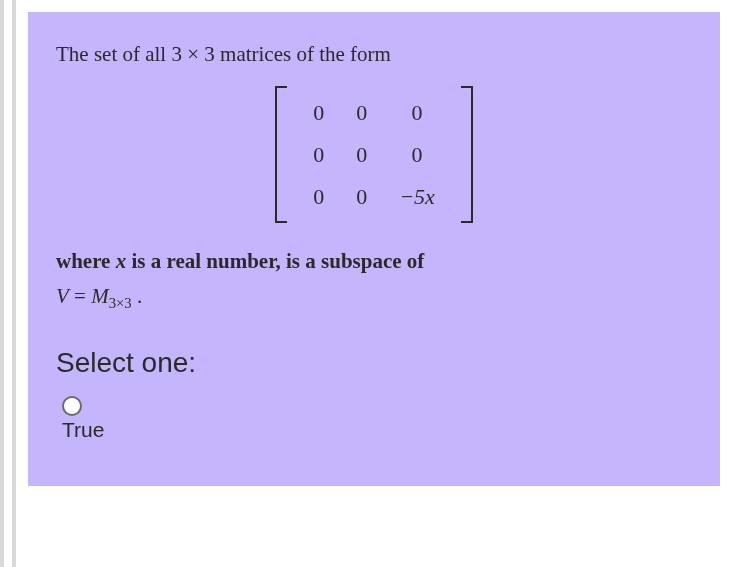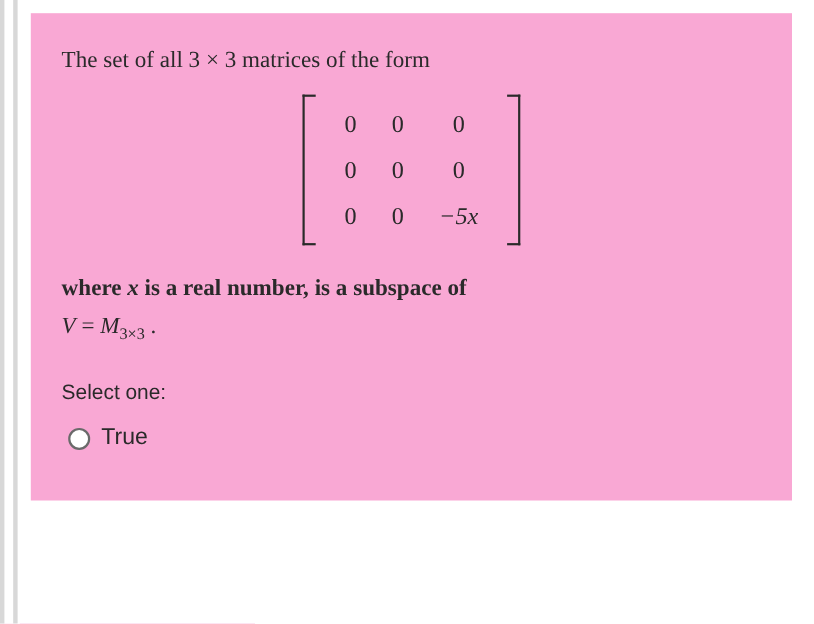--- a/index.html
+++ b/index.html
@@ -30,21 +30,21 @@
     top: 0;
     width: 4px;
     height: 100%;
     background: #d8d8d8;
   }
   .question-card {
     position: absolute;
     left: 28px;
     top: 12px;
     right: 20px;
-    background: #f9a8d4;
+    background: #c4b5fd;
     padding: 28px 28px 32px 28px;
     font-size: 21px;
     color: #2a2a2a;
     line-height: 1.35;
   }
   .question-text-1 {
     margin-bottom: 18px;
   }
   .matrix-container {
     display: flex;
@@ -81,31 +81,31 @@
   .question-text-2 {
     margin-bottom: 6px;
     font-weight: bold;
   }
   .italic {
     font-style: italic;
   }
   .select-label {
     margin-top: 30px;
     margin-bottom: 14px;
-    font-size: 19px;
+    font-size: 28px;
     font-family: Arial, sans-serif;
     color: #2a2a2a;
   }
   .option-row {
     display: flex;
-    align-items: center;
     margin: 10px 0 10px 6px;
     font-size: 21px;
     font-family: Arial, sans-serif;
     color: #2a2a2a;
+    flex-direction: column;
   }
   .radio {
     appearance: none;
     -webkit-appearance: none;
     width: 20px;
     height: 20px;
     border: 2px solid #6a6a6a;
     border-radius: 50%;
     margin-right: 10px;
     background: #ffffff;

